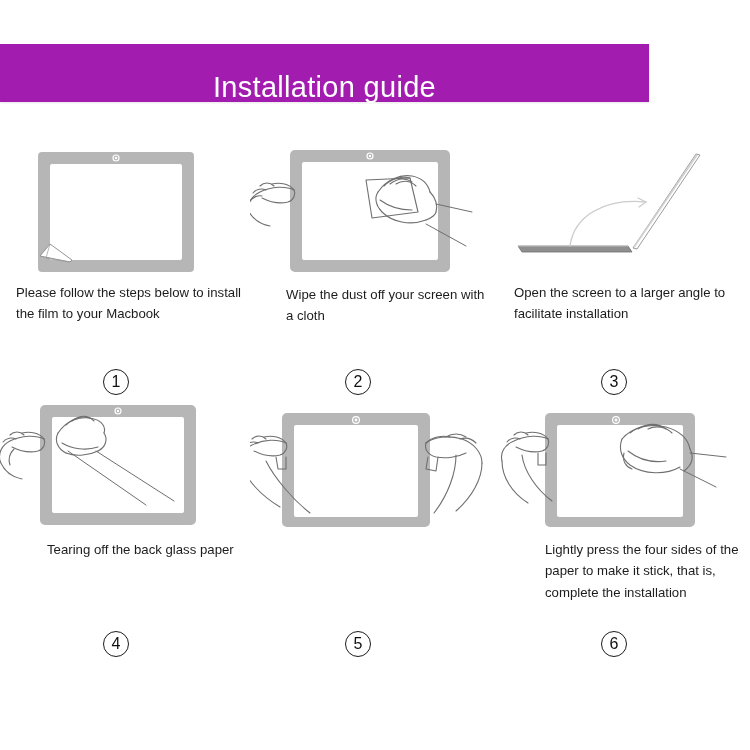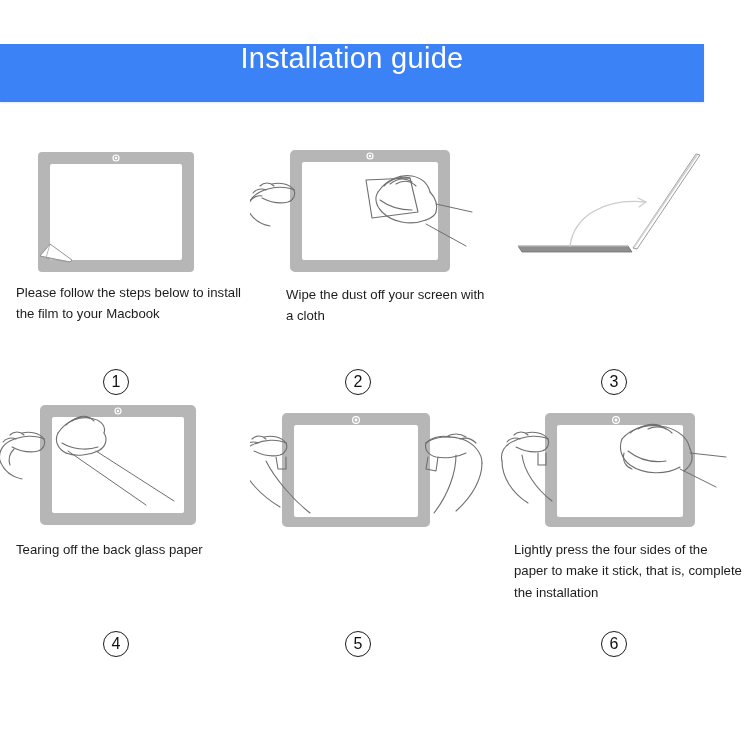--- a/index.html
+++ b/index.html
@@ -13,25 +13,25 @@
     position: relative;
     font-family: "Liberation Sans", sans-serif;
     overflow: hidden;
   }
 
   
   .header-banner {
     position: absolute;
     left: 0;
     top: 44px;
-    width: 704px;
+    width: 649px;
     height: 58px;
-    background: #3b82f6;
-    display: flex;
-    align-items: flex-start;
+    background: #a21caf;
+    display: flex;
+    align-items: flex-end;
     justify-content: center;
     box-shadow: 0 1px 2px rgba(0,0,0,0.10);
   }
   .header-title {
     color: #ffffff;
     font-size: 29px;
     font-weight: 400;
     letter-spacing: 0.3px;
     line-height: 1;
   }
@@ -62,21 +62,21 @@
   .illustration svg { display: block; }
 
   .step-caption {
     font-size: 13.2px;
     color: #1c1c1c;
     line-height: 1.62;
     padding-left: 16px;
     padding-right: 6px;
     margin-top: 10px;
   }
-  .row2 .step-caption { margin-top: 12px; }
+  .row2 .step-caption { margin-top: 12px; margin-left: 31px; }
   .cell-5 .step-caption { padding-left: 14px; }
   .cell-6 .step-caption { padding-left: 14px; }
   .cell-3 .step-caption { padding-left: 14px; }
   .cell-2 .step-caption { padding-left: 36px; margin-top: 12px; }
   .cell-5 .step-caption { padding-left: 12px; }
 
   .step-badge-wrap {
     margin-top: auto;
     display: flex;
     justify-content: center;
@@ -192,20 +192,21 @@
           <path d="M18 106 L128 106 L132 112 L22 112 Z" fill="none" stroke="#6f6f6f" stroke-width="0.8"></path>
           <path d="M18 106 L128 106" fill="none" stroke="#c9c9c9" stroke-width="1.2"></path>
 
           <path d="M133 108 L196 14 L200 15 L137 109 Z" fill="#ffffff" stroke="#9a9a9a" stroke-width="1"></path>
           <path d="M134 107 L197 15" fill="none" stroke="#cfcfcf" stroke-width="1.6"></path>
 
           <path d="M70 106 C74 76, 104 58, 146 62" fill="none" stroke="#cccccc" stroke-width="1.4" stroke-linecap="round"></path>
           <path d="M146 62 L138 58 M146 62 L139 67" fill="none" stroke="#cccccc" stroke-width="1.2" stroke-linecap="round"></path>
         </svg>
       </div>
+      <div class="step-caption">Open the screen to a larger angle to facilitate installation</div>
       <div class="step-badge-wrap">
         <div class="step-badge">3</div>
       </div>
     </div>
   </div>
 
   <div class="steps-row row2">
 
     <div class="step-cell cell-4">
       <div class="illustration">

